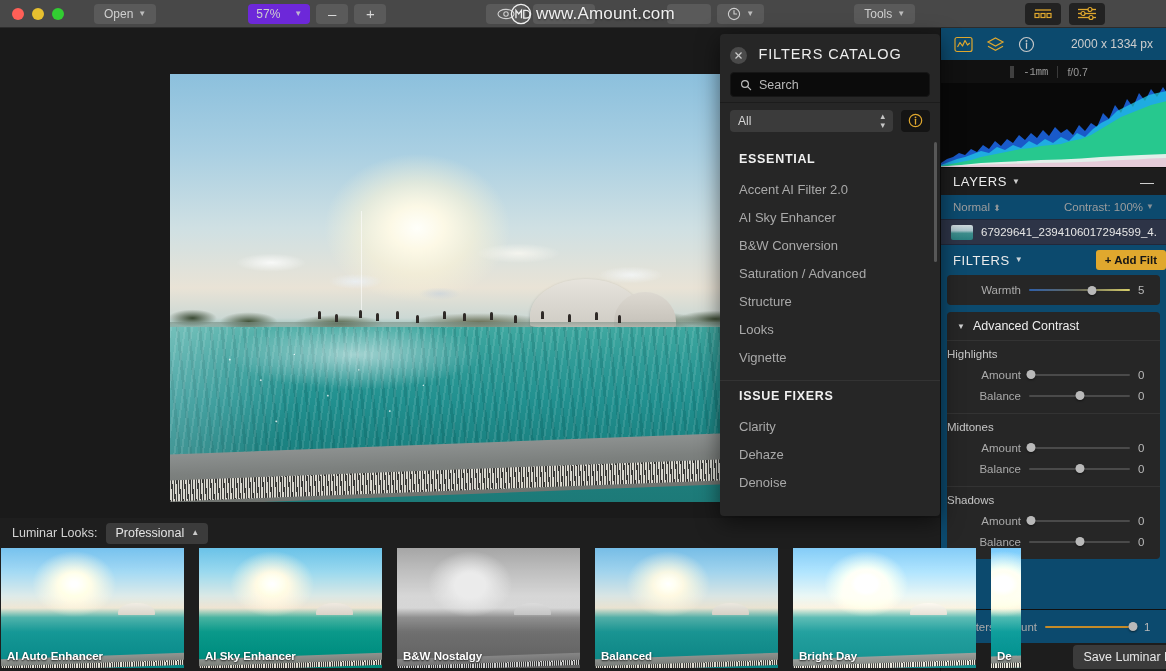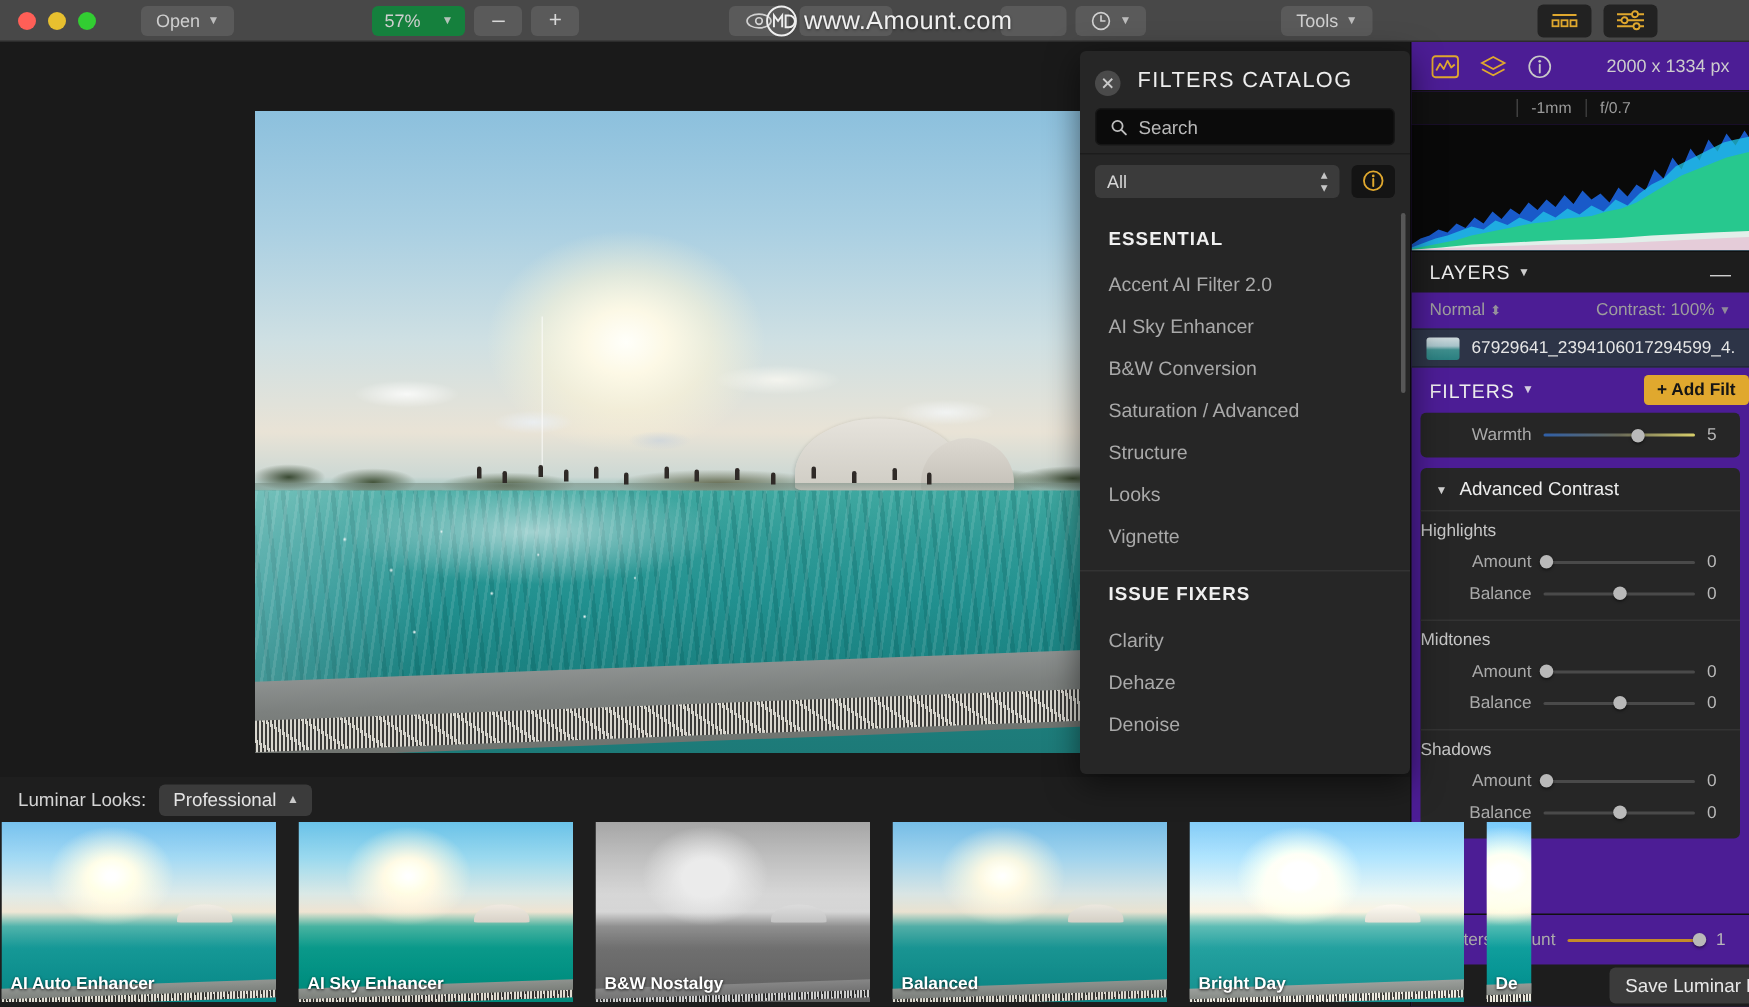--- a/index.html
+++ b/index.html
@@ -29,21 +29,21 @@
     height: 20px; background: #5a5a5a; border-radius: 4px;
     color: #cfcfcf; font-size: 12px; display: flex; align-items: center;
     justify-content: center; gap: 5px; padding: 0 10px; cursor: default;
     white-space: nowrap;
   }
   .tbtn.icon-only { padding: 0 11px; }
   .caret { font-size: 8px; line-height: 1; opacity: .85; }
 
   .zoomgrp { display: flex; align-items: center; gap: 6px; }
   .zoomval {
-    width: 62px; height: 20px; background: #15803d; border-radius: 4px;
+    width: 62px; height: 20px; background: #6d28d9; border-radius: 4px;
     color: #cfcfcf; font-size: 12px; display: flex; align-items: center;
     justify-content: space-between; padding: 0 8px;
   }
   .stepbtn {
     width: 32px; height: 20px; background: #5a5a5a; border-radius: 4px;
     color: #d8d8d8; font-size: 15px; display: flex; align-items: center; justify-content: center;
   }
   .goldbtn {
     width: 36px; height: 22px; background: #222; border-radius: 4px;
     display: flex; align-items: center; justify-content: center;
@@ -207,34 +207,34 @@
   }
   .grp-sep { height: 1px; background: #333; margin: 8px 0 0 0; }
   .cat-scroll {
     position: absolute; right: 3px; top: 4px; width: 3px; height: 120px;
     background: #575757; border-radius: 2px;
   }
 
   
   .rpanel {
     position: absolute; left: 940px; top: 28px; width: 226px; height: 643px;
-    background: #4c1d95; border-left: 1px solid #0e0e0e;
+    background: #0c4a6e; border-left: 1px solid #0e0e0e;
     display: flex; flex-direction: column;
   }
   .hist-head {
     height: 33px; display: flex; align-items: center; gap: 13px; padding: 0 13px;
     border-bottom: 1px solid #111; flex: 0 0 auto;
   }
   .hist-size { margin-left: auto; font-size: 12px; color: #cdcdcd; }
   .exif-row {
     height: 22px; display: flex; align-items: center; justify-content: center;
     gap: 0; font-size: 10.5px; color: #9a9a9a; background: #111; flex: 0 0 auto;
   }
   .exif-row span { padding: 0 9px; border-left: 1px solid #3a3a3a; }
-  .exif-row span:first-child { border-left: 1px solid #404040; }
+  .exif-row span:first-child { border-left: 4px solid #404040; font-family: Liberation Mono, monospace; }
   .histogram {
     height: 84px; background: #090909; position: relative; overflow: hidden;
     flex: 0 0 auto;
   }
 
   .layers-head {
     height: 28px; display: flex; align-items: center; padding: 0 12px;
     background: #1d1d1d; border-top: 1px solid #111; flex: 0 0 auto;
   }
   .sec-title { font-size: 13px; color: #ececec; letter-spacing: .6px; display: flex; align-items: center; gap: 5px; }

